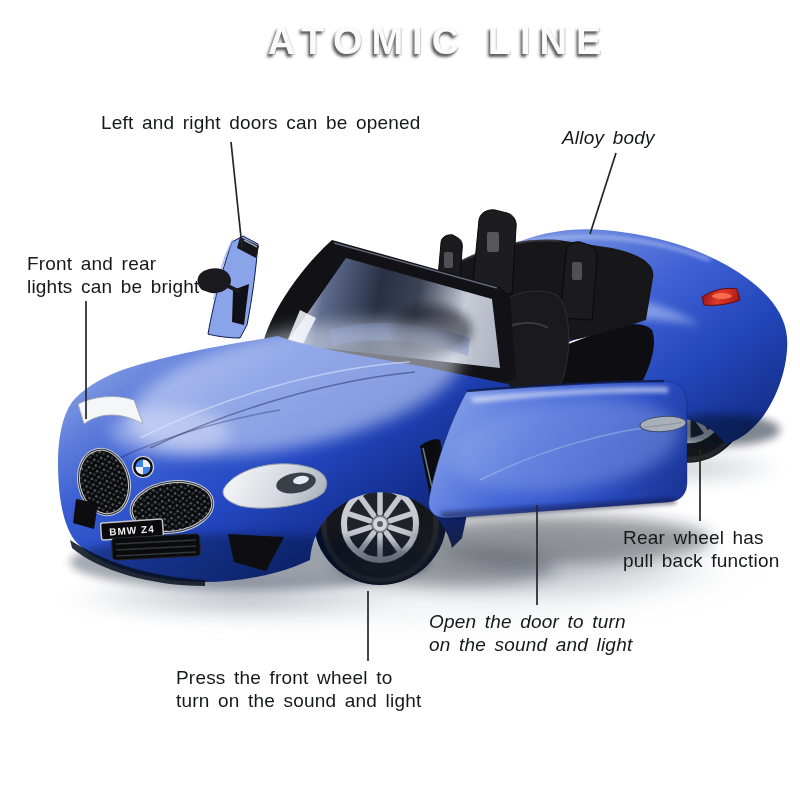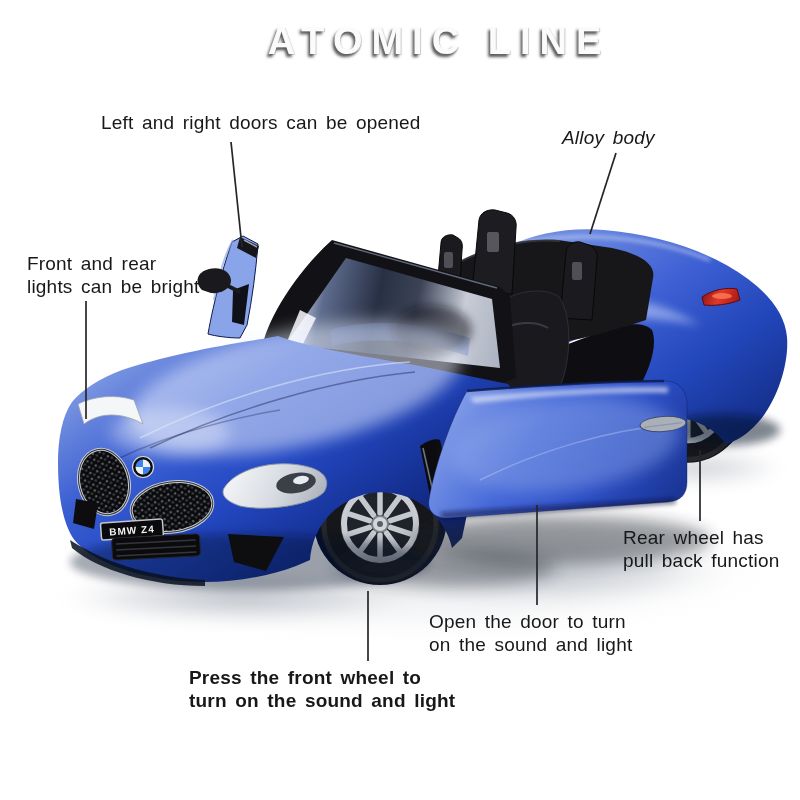--- a/index.html
+++ b/index.html
@@ -8,22 +8,22 @@
   .stage{position:absolute;left:0;top:0;width:800px;height:800px;}
   .title{position:absolute;left:0;top:20px;width:800px;text-align:center;
          font-size:38px;font-weight:bold;letter-spacing:9px;color:#fbfbfb;
          text-shadow:-2px 3px 3px rgba(70,70,70,.9), 1px 1px 1px rgba(120,120,120,.35);padding-left:39px;}
   .label{position:absolute;color:#17181a;font-size:19px;line-height:22.5px;
          word-spacing:3px;letter-spacing:.2px;white-space:pre-line;}
   .lbl-doors{left:101px;top:112px;text-align:right;}
   .lbl-alloy{left:562px;top:127px;font-style:italic;}
   .lbl-lights{left:27px;top:253px;}
   .lbl-rearwheel{left:623px;top:527px;}
-  .lbl-opendoor{left:429px;top:611px;}
-  .lbl-presswheel{left:189px;top:667px;font-weight:bold;}
+  .lbl-opendoor{left:429px;top:611px;font-style:italic;}
+  .lbl-presswheel{left:176px;top:667px;}
 </style>
 </head>
 <body>
 
 <div class="page">
 
   <svg class="stage" viewBox="0 0 800 800">
     <defs>
       <filter id="b2" x="-40%" y="-40%" width="180%" height="180%">
           <feGaussianBlur stdDeviation="2"></feGaussianBlur>

